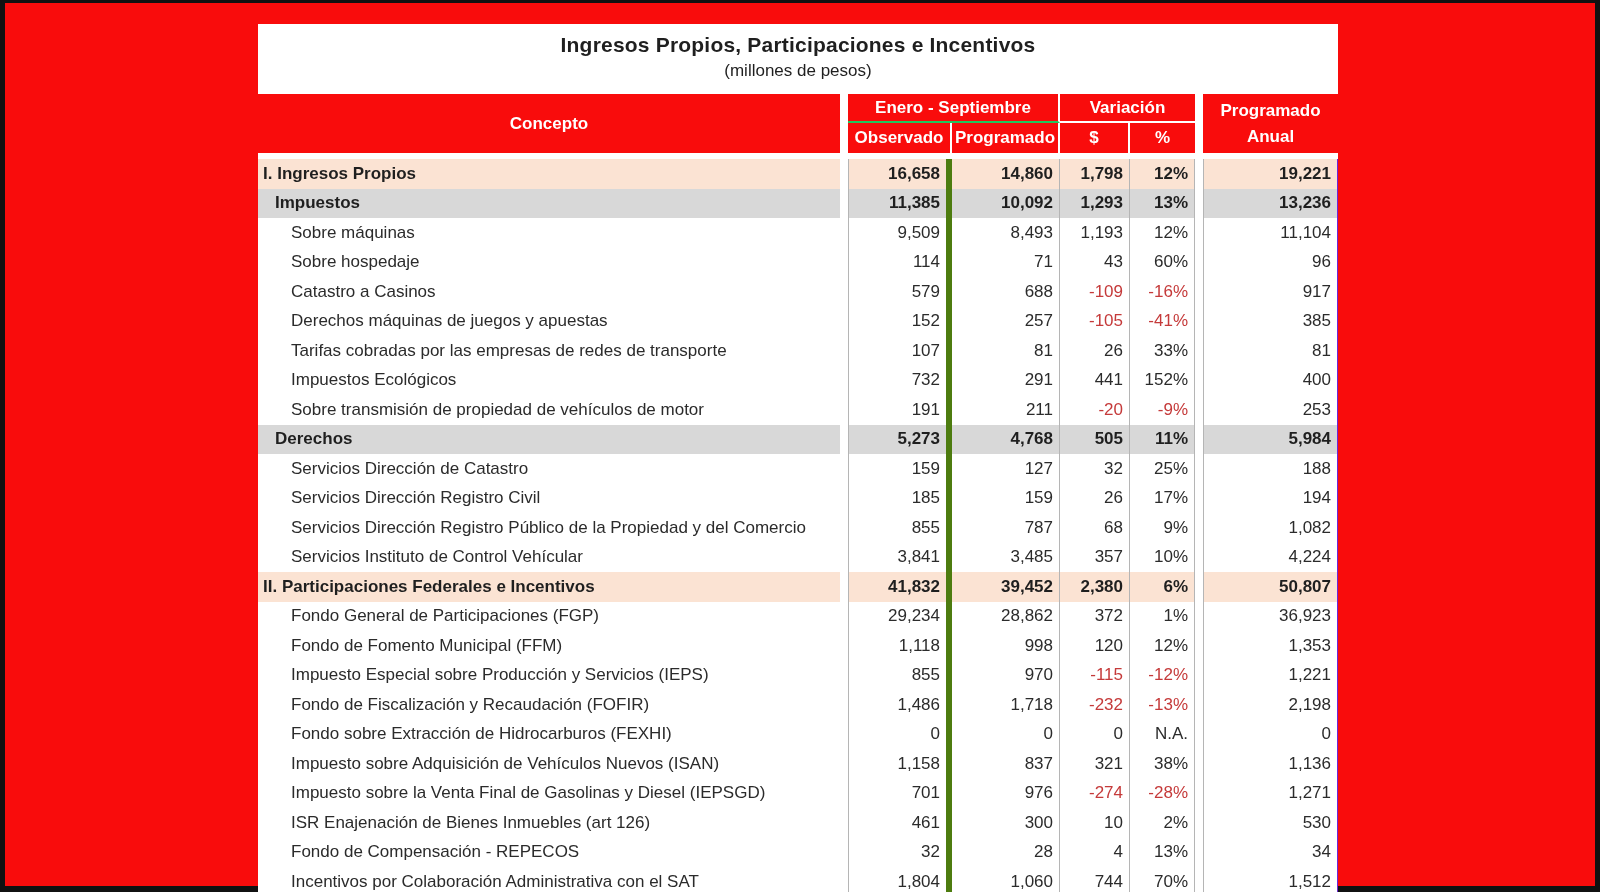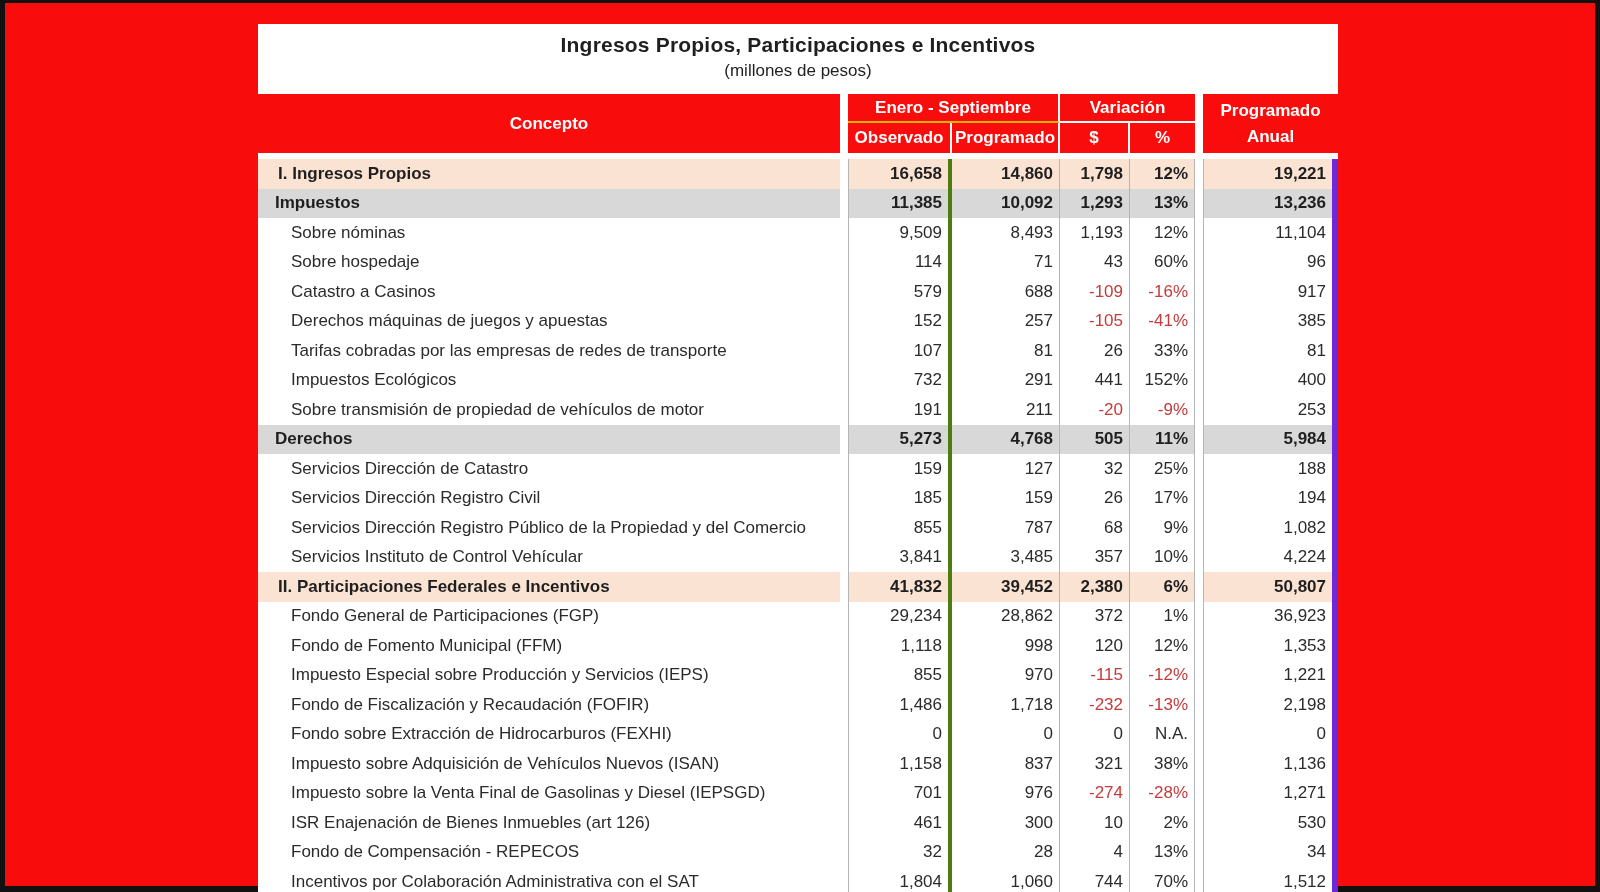--- a/index.html
+++ b/index.html
@@ -33,43 +33,43 @@
   .header{
     grid-template-rows:29px 30px;
     height:59px;
   }
   .hcell{
     background:#f90c0c;color:#ffffff;font-weight:bold;font-size:17px;
     display:flex;align-items:center;justify-content:center;
     box-sizing:border-box;text-align:center;
   }
   .hc-concepto{grid-column:1;grid-row:1 / span 2;}
-  .hc-period{grid-column:3 / span 2;grid-row:1;border-bottom:2px solid #eab308;border-right:2px solid #fff;}
+  .hc-period{grid-column:3 / span 2;grid-row:1;border-bottom:2px solid #22c55e;border-right:2px solid #fff;}
   .hc-variacion{grid-column:5 / span 2;grid-row:1;border-bottom:2px solid #fff;}
   .hc-obs{grid-column:3;grid-row:2;border-right:2px solid #fff;}
   .hc-prog{grid-column:4;grid-row:2;border-right:2px solid #fff;}
   .hc-dollar{grid-column:5;grid-row:2;border-right:2px solid #fff;}
   .hc-pct{grid-column:6;grid-row:2;}
   .hc-anual{grid-column:8;grid-row:1 / span 2;flex-direction:column;line-height:26px;}
 
   .header-body-gap{height:6px;background:#ffffff;}
 
   
   .row{height:29.5px;font-size:17px;color:#2b2b2b;}
   .row .cell{
     box-sizing:border-box;display:flex;align-items:center;
     white-space:nowrap;overflow:hidden;
   }
-  .cell.concepto{padding-left:20px;}
+  .cell.concepto{padding-left:5px;}
   .cell.num{justify-content:flex-end;padding-right:6px;}
-  .cell.obs{border-left:1px solid #b5b5b5;border-right:4px solid #4d7c0f;}
+  .cell.obs{border-left:1px solid #b5b5b5;border-right:6px solid #4d7c0f;}
   .cell.prog{border-right:1px solid #b5b5b5;}
   .cell.dollar{border-right:1px solid #b5b5b5;}
   .cell.pct{border-right:1px solid #b5b5b5;}
-  .cell.anual{border-left:1px solid #b5b5b5;border-right:6px solid #6d28d9;}
+  .cell.anual{border-left:1px solid #b5b5b5;border-right:1px solid #6d28d9;}
 
   .row.indent1 .concepto{padding-left:17px;}
   .row.indent2 .concepto{padding-left:33px;}
 
   .row.section{font-weight:bold;color:#1f1f1f;}
   .row.section .concepto,.row.section .num{background:#fbe3d3;}
   .row.sub{font-weight:bold;color:#1f1f1f;}
   .row.sub .concepto,.row.sub .num{background:#d8d8d8;}
 
   .neg{color:#c53a3a;}
@@ -118,21 +118,21 @@
     <div class="cell"></div>
     <div class="cell num obs">11,385</div>
     <div class="cell num prog">10,092</div>
     <div class="cell num dollar">1,293</div>
     <div class="cell num pct">13%</div>
     <div class="cell"></div>
     <div class="cell num anual">13,236</div>
   </div>
 
   <div class="grid-row row item indent2">
-    <div class="cell concepto">Sobre nóminas</div>
+    <div class="cell concepto">Sobre máquinas</div>
     <div class="cell"></div>
     <div class="cell num obs">9,509</div>
     <div class="cell num prog">8,493</div>
     <div class="cell num dollar">1,193</div>
     <div class="cell num pct">12%</div>
     <div class="cell"></div>
     <div class="cell num anual">11,104</div>
   </div>
 
   <div class="grid-row row item indent2">

